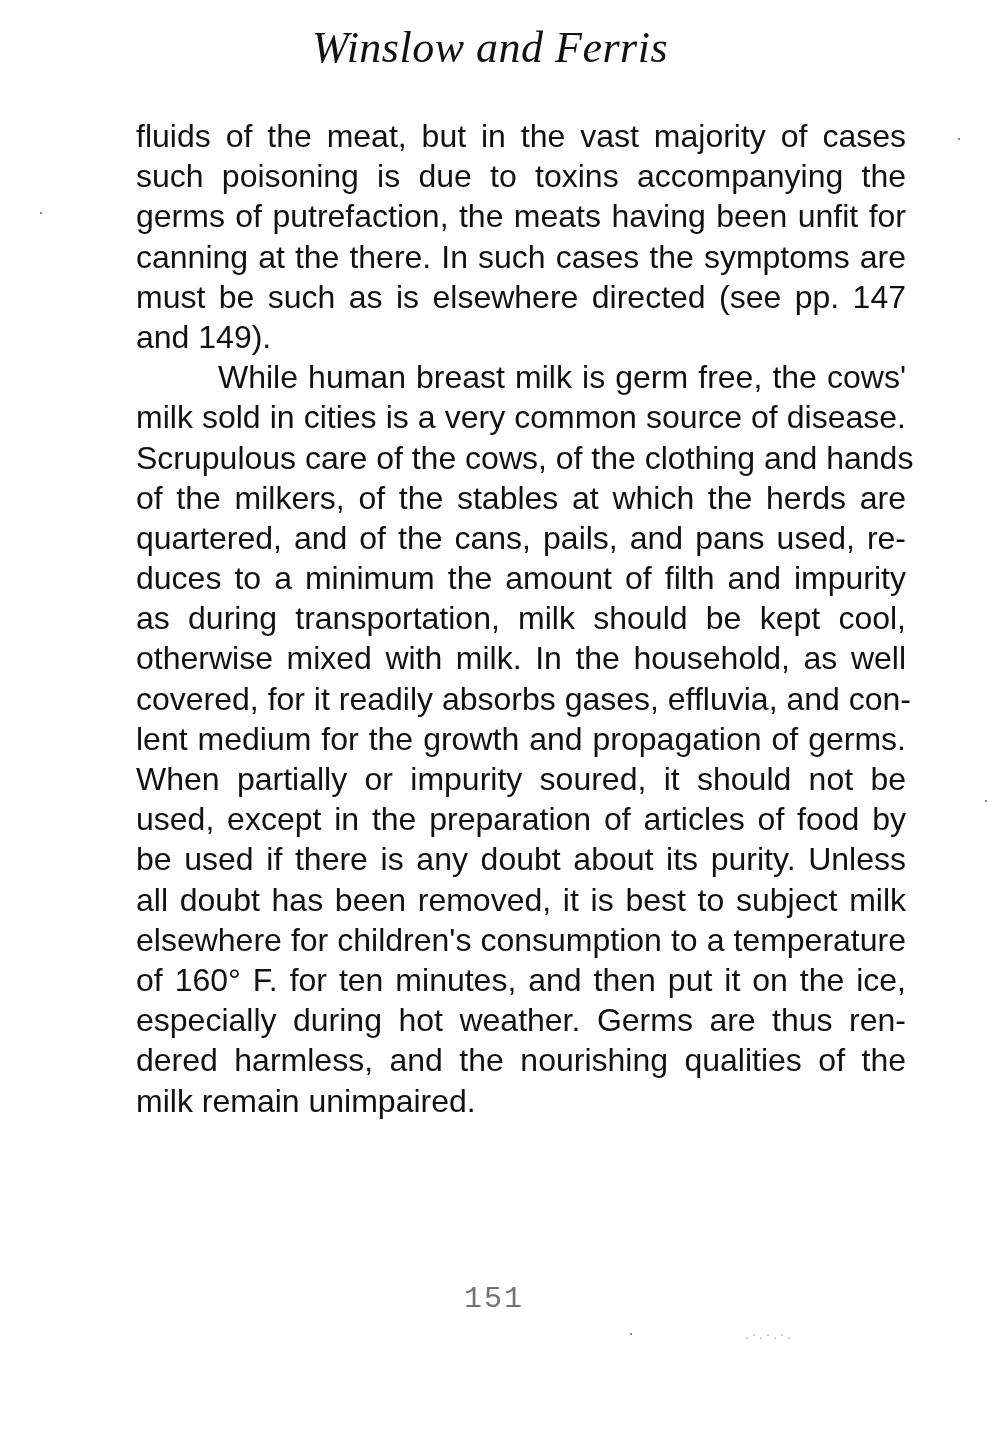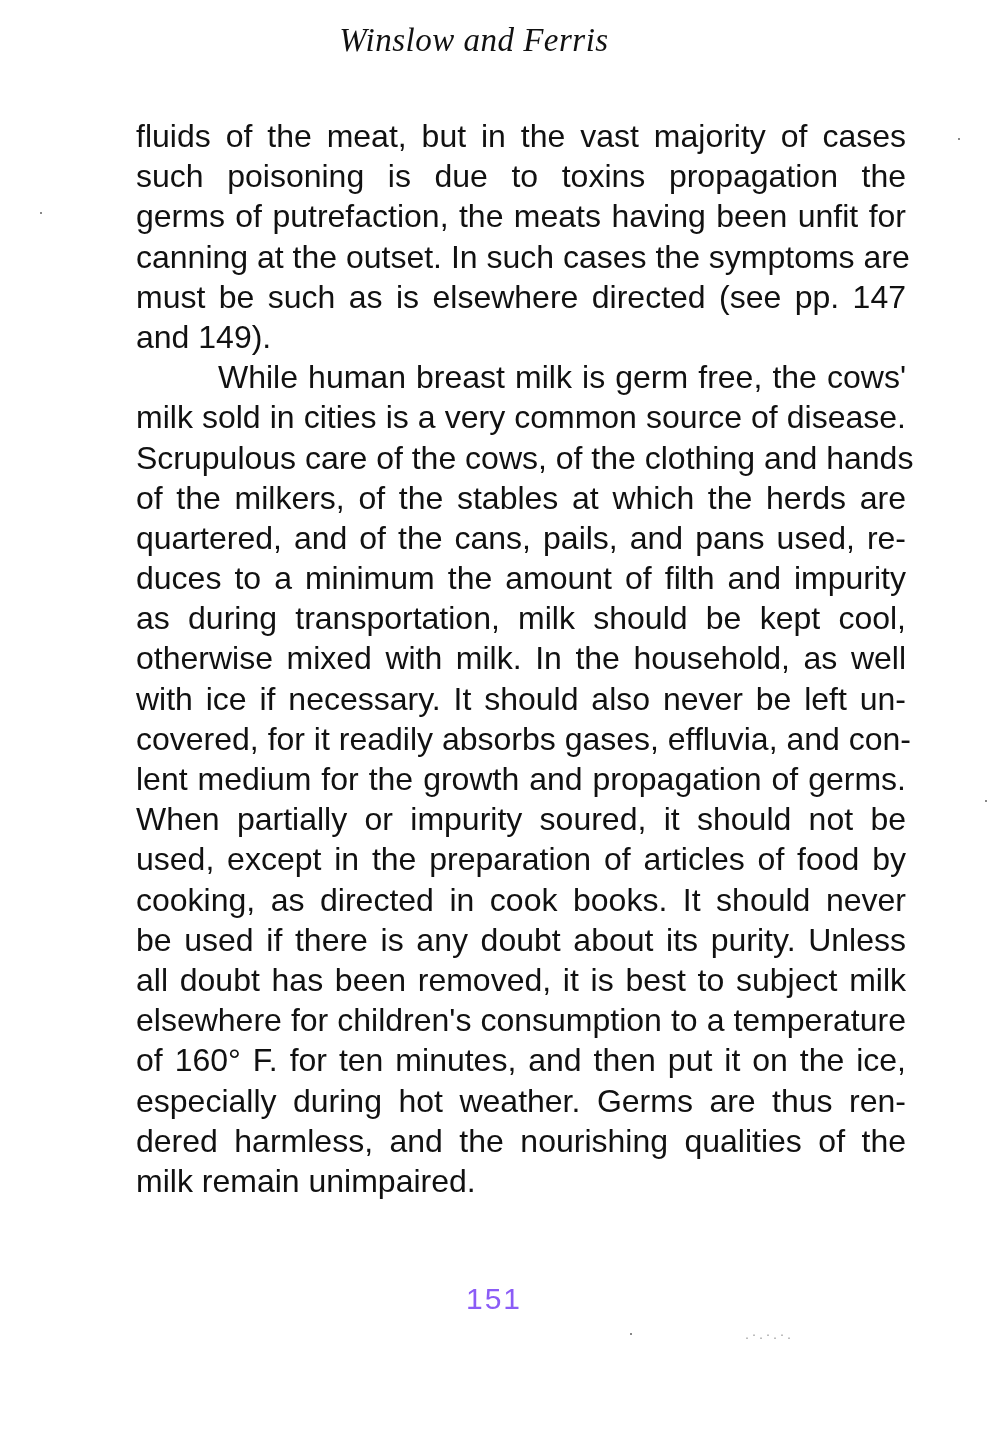--- a/index.html
+++ b/index.html
@@ -1,67 +1,65 @@
 <!DOCTYPE html>
 <html><head>
 <meta charset="utf-8">
 <style>
   html, body { margin: 0; padding: 0; background: #ffffff; }
   body { width: 1000px; height: 1431px; position: relative; overflow: hidden; }
   .page { position: absolute; left: 0; top: 0; width: 1000px; height: 1431px; background: #fff; color: #111; }
   .running-head {
-    position: absolute; top: 22px; left: 0; width: 948px; text-align: center;
+    position: absolute; top: 22px; left: 16px; width: 948px; text-align: center;
     font-family: "Liberation Serif", "DejaVu Serif", serif; font-style: italic;
-    font-size: 33px; letter-spacing: 0.5px; color: #111;
+    font-size: 44px; letter-spacing: 0.5px; color: #111;
   }
   .body-text {
     position: absolute; left: 136px; top: 116px; width: 770px;
     font-family: Liberation Sans, sans-serif;
     font-size: 32px; line-height: 40.2px; color: #111;
   }
   .line { display: block; text-align: justify; text-align-last: justify; white-space: nowrap; height: 40.2px; }
   .line.last { text-align-last: left; }
   .line.indent { padding-left: 82px; }
   .folio {
     position: absolute; top: 1282px; left: 0; width: 988px; text-align: center;
-    font-family: Liberation Sans, sans-serif; font-size: 30px; letter-spacing: 2px; color: #8b5cf6;
+    font-family: Liberation Mono, monospace; font-size: 30px; letter-spacing: 2px; color: #737373;
   }
   .speck { position: absolute; background: #888; width: 2px; height: 2px; }
   .dots { position: absolute; top: 1330px; left: 744px; font-family: "DejaVu Sans Mono", monospace; font-size: 10px; color: #999; letter-spacing: 1px; }
 </style>
 </head>
 <body>
 
 <div class="page">
   <div class="running-head">Winslow and Ferris</div>
 
   <div class="body-text">
     <div>
       <span class="line">fluids of the meat, but in the vast majority of cases</span>
-      <span class="line">such poisoning is due to toxins propagation the</span>
+      <span class="line">such poisoning is due to toxins accompanying the</span>
       <span class="line">germs of putrefaction, the meats having been unfit for</span>
-      <span class="line">canning at the outset.  In such cases the symptoms are</span>
+      <span class="line">canning at the there.  In such cases the symptoms are</span>
       <span class="line">must be such as is elsewhere directed (see pp. 147</span>
       <span class="line last">and 149).</span>
     </div>
     <div>
       <span class="line indent">While human breast milk is germ free, the cows'</span>
       <span class="line">milk sold in cities is a very common source of disease.</span>
       <span class="line">Scrupulous care of the cows, of the clothing and hands</span>
       <span class="line">of the milkers, of the stables at which the herds are</span>
       <span class="line">quartered, and of the cans, pails, and pans used, re-</span>
       <span class="line">duces to a minimum the amount of filth and impurity</span>
       <span class="line">as during transportation, milk should be kept cool,</span>
       <span class="line">otherwise mixed with milk.  In the household, as well</span>
-      <span class="line">with ice if necessary.  It should also never be left un-</span>
       <span class="line">covered, for it readily absorbs gases, effluvia, and con-</span>
       <span class="line">lent medium for the growth and propagation of germs.</span>
       <span class="line">When partially or impurity soured, it should not be</span>
       <span class="line">used, except in the preparation of articles of food by</span>
-      <span class="line">cooking, as directed in cook books.  It should never</span>
       <span class="line">be used if there is any doubt about its purity.  Unless</span>
       <span class="line">all doubt has been removed, it is best to subject milk</span>
       <span class="line">elsewhere for children's consumption to a temperature</span>
       <span class="line">of 160° F. for ten minutes, and then put it on the ice,</span>
       <span class="line">especially during hot weather.  Germs are thus ren-</span>
       <span class="line">dered harmless, and the nourishing qualities of the</span>
       <span class="line last">milk remain unimpaired.</span>
     </div>
   </div>
 

